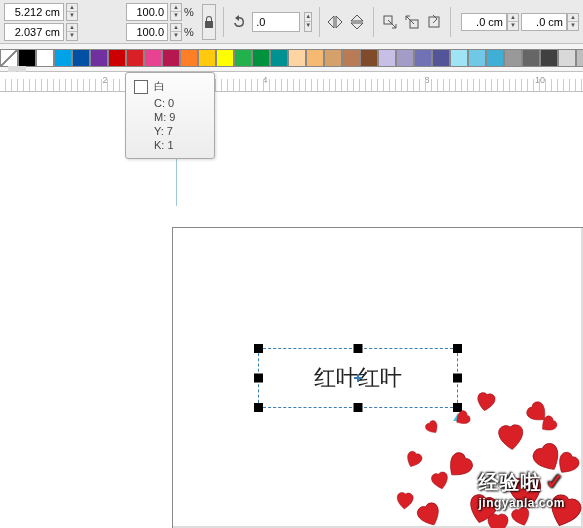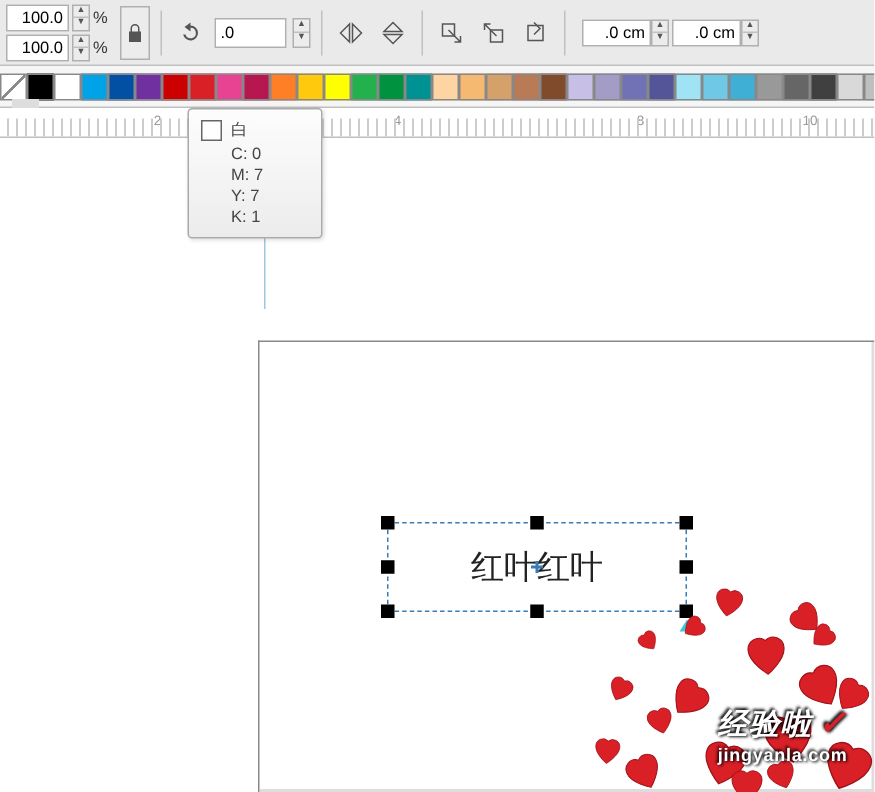--- a/index.html
+++ b/index.html
@@ -47,20 +47,21 @@
   .spin div:first-child { border-bottom: 1px solid #c0c0c0; }
   .pct-group { display: flex; flex-direction: column; gap: 2px; }
   .pct-row { display: flex; align-items: center; gap: 2px; }
   .pct-input {
     width: 42px; height: 18px;
     border: 1px solid #b0b0b0;
     background: #fff;
     padding: 0 3px;
     font-size: 11px;
     text-align: right;
+    margin-left: 44px;
   }
   .pct-label { font-size: 11px; color: #333; width: 12px; }
   .lock {
     width: 20px; height: 36px;
     border: 1px solid #b0b0b0;
     background: #ececec;
     display: flex; align-items: center; justify-content: center;
     margin-left: 2px;
   }
   .sep {
@@ -249,28 +250,44 @@
   .heart svg { width: 100%; height: 100%; display: block; }
   .watermark {
     position: absolute;
     right: 18px; bottom: 18px;
     text-align: right;
     color: #fff;
     text-shadow: 1px 1px 2px #000, -1px -1px 2px #000;
     font-weight: bold;
     pointer-events: none;
   }
-  .watermark .line1 { font-size: 20px; font-style: italic; letter-spacing: 1px; }
+  .watermark .line1 { font-size: 20px; letter-spacing: 1px; }
   .watermark .check { color: #d92027; font-size: 22px; margin-left: 4px; }
   .watermark .line2 { font-size: 12px; letter-spacing: 0.5px; }
 </style>
 </head>
 <body>
 
 <div class="toolbar">
+  <div class="dim-group">
+    <div class="dim-row">
+      <input class="dim-input" value="5.212 cm" style="">
+      <div class="spin">
+          <div>▲</div>
+          <div>▼</div>
+        </div>
+    </div>
+    <div class="dim-row">
+      <input class="dim-input" value="2.037 cm" style="">
+      <div class="spin">
+          <div>▲</div>
+          <div>▼</div>
+        </div>
+    </div>
+  </div>
   <div class="pct-group">
     <div class="pct-row">
       <input class="pct-input" value="100.0" style="">
       <div class="spin">
           <div>▲</div>
           <div>▼</div>
         </div>
       <span class="pct-label">%</span>
     </div>
     <div class="pct-row">
@@ -392,21 +409,21 @@
     <span class="tick" style="left: 427px;">8</span>
     <span class="tick" style="left: 540px;">10</span>
   </div>
 
 <div class="color-tooltip">
   <div class="sw-row">
       <div class="sw"></div>
       <span>白</span>
     </div>
   <div class="val">C: 0</div>
-  <div class="val">M: 7</div>
+  <div class="val">M: 9</div>
   <div class="val">Y: 7</div>
   <div class="val">K: 1</div>
 </div>
 
 <div class="canvas-wrap">
   <div class="guide"></div>
   <div class="page-edge"></div>
 
   <div class="text-object">
     <div class="label">红叶红叶</div>

